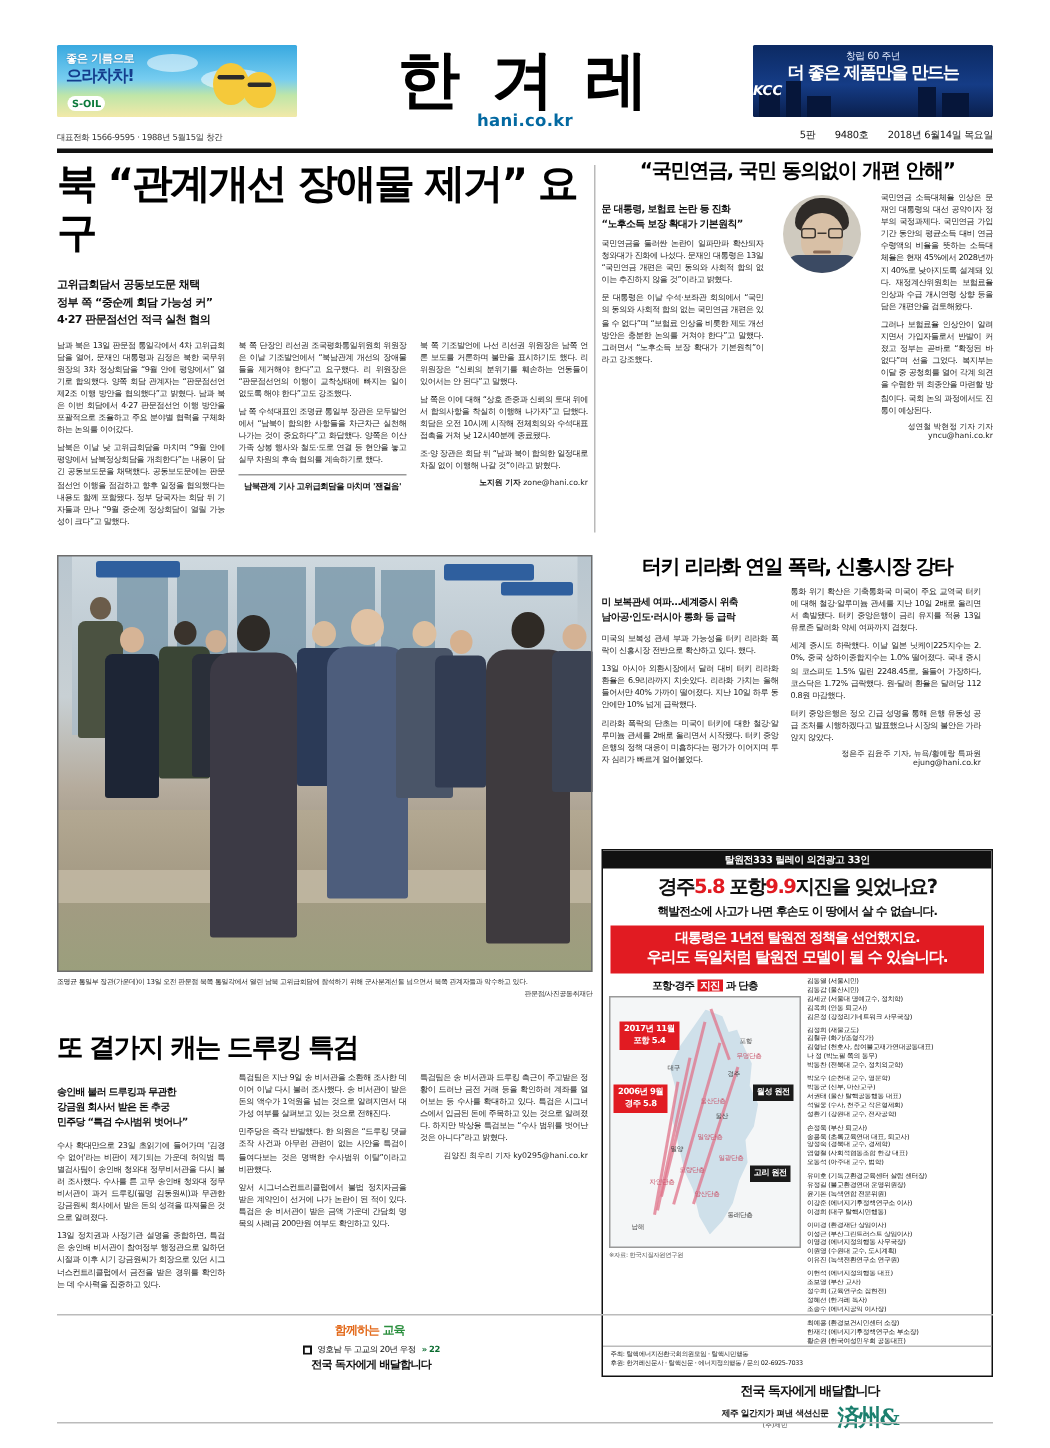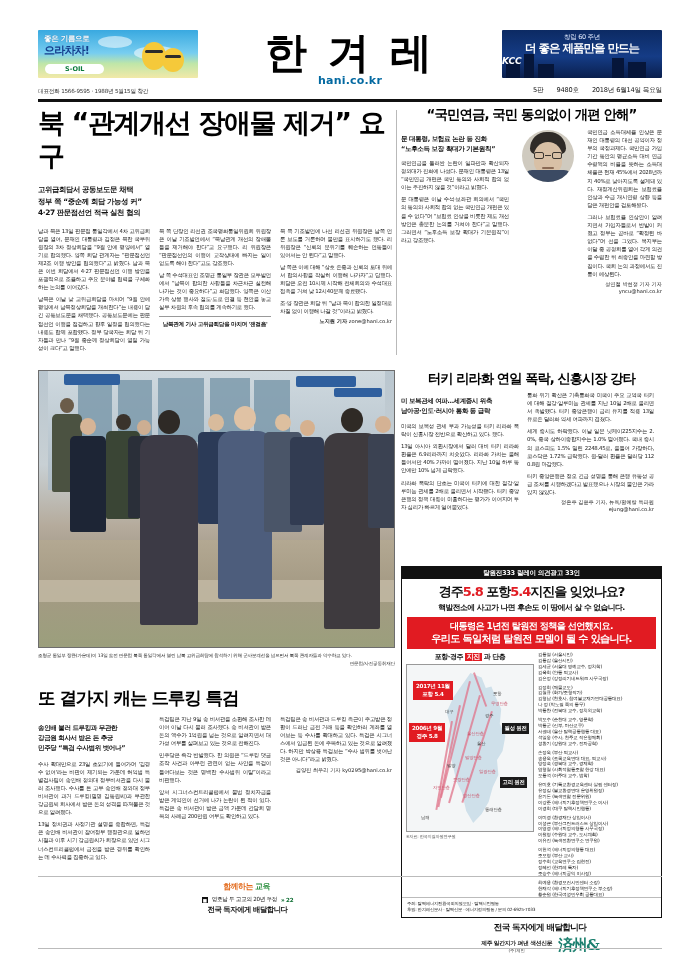--- a/index.html
+++ b/index.html
@@ -37,21 +37,21 @@
   .ad-left .t1 {
     position:absolute; left:6px; top:4px; font-size:7.5px; font-weight:bold;
     color:#ffffff; letter-spacing:-.3px; text-shadow:0 0 1px #1d6fa5;
   }
   .ad-left .t2 {
     position:absolute; left:6px; top:13px; font-size:11px; font-weight:bold;
     color:#143d8c; letter-spacing:-.8px;
   }
   .ad-left .soil {
     position:absolute; left:7px; bottom:4px; font-size:6.5px; font-weight:bold;
-    color:#0b7a3b; background:#ffffff; padding:1px 20px; border-radius:6px;
+    color:#0b7a3b; background:#ffffff; padding:1px 3px; border-radius:6px;
   }
   .ad-left .chick {
     position:absolute; border-radius:50%; background:#f5c93a;
   }
   .ad-left .shade { position:absolute; background:#2b2b2b; border-radius:2px; height:3px;}
 
   .ad-right {
     background: linear-gradient(180deg,#0c2a63 0%, #153c86 55%, #0a1f4d 100%);
   }
   .ad-right .r1 {
@@ -505,21 +505,21 @@
         <div class="byline">정은주 김윤주 기자, 뉴욕/황예랑 특파원 ejung@hani.co.kr</div>
       </div>
     </div>
   </div>
 
   <div class="adbox">
     <div class="bar">탈원전333 릴레이 의견광고 33인</div>
 
     <div class="l1">
       <span>경주</span><span class="red">5.8</span>
-      <span>포항</span><span class="red">5.4</span><span>지진을 잊었나요?</span>
+      <span>포항</span><span class="red">9.9</span><span>지진을 잊었나요?</span>
     </div>
 
     <div class="l2">핵발전소에 사고가 나면 후손도 이 땅에서 살 수 없습니다.</div>
 
     <div class="redband">
       <div class="rb1">대통령은 1년전 탈원전 정책을 선언했지요.</div>
       <div class="rb2">우리도 독일처럼 탈원전 모델이 될 수 있습니다.</div>
     </div>
 
     <div class="adbody">

